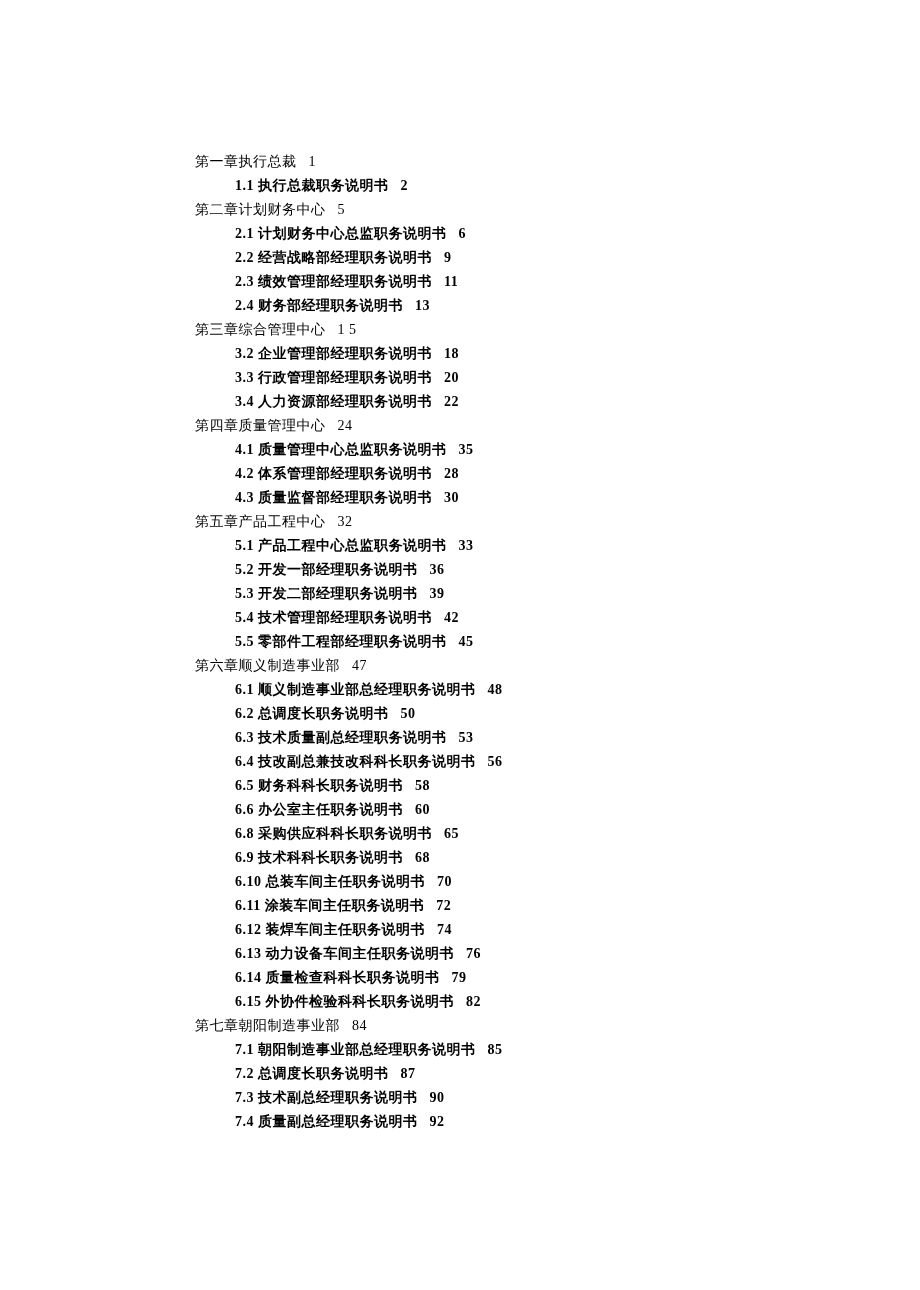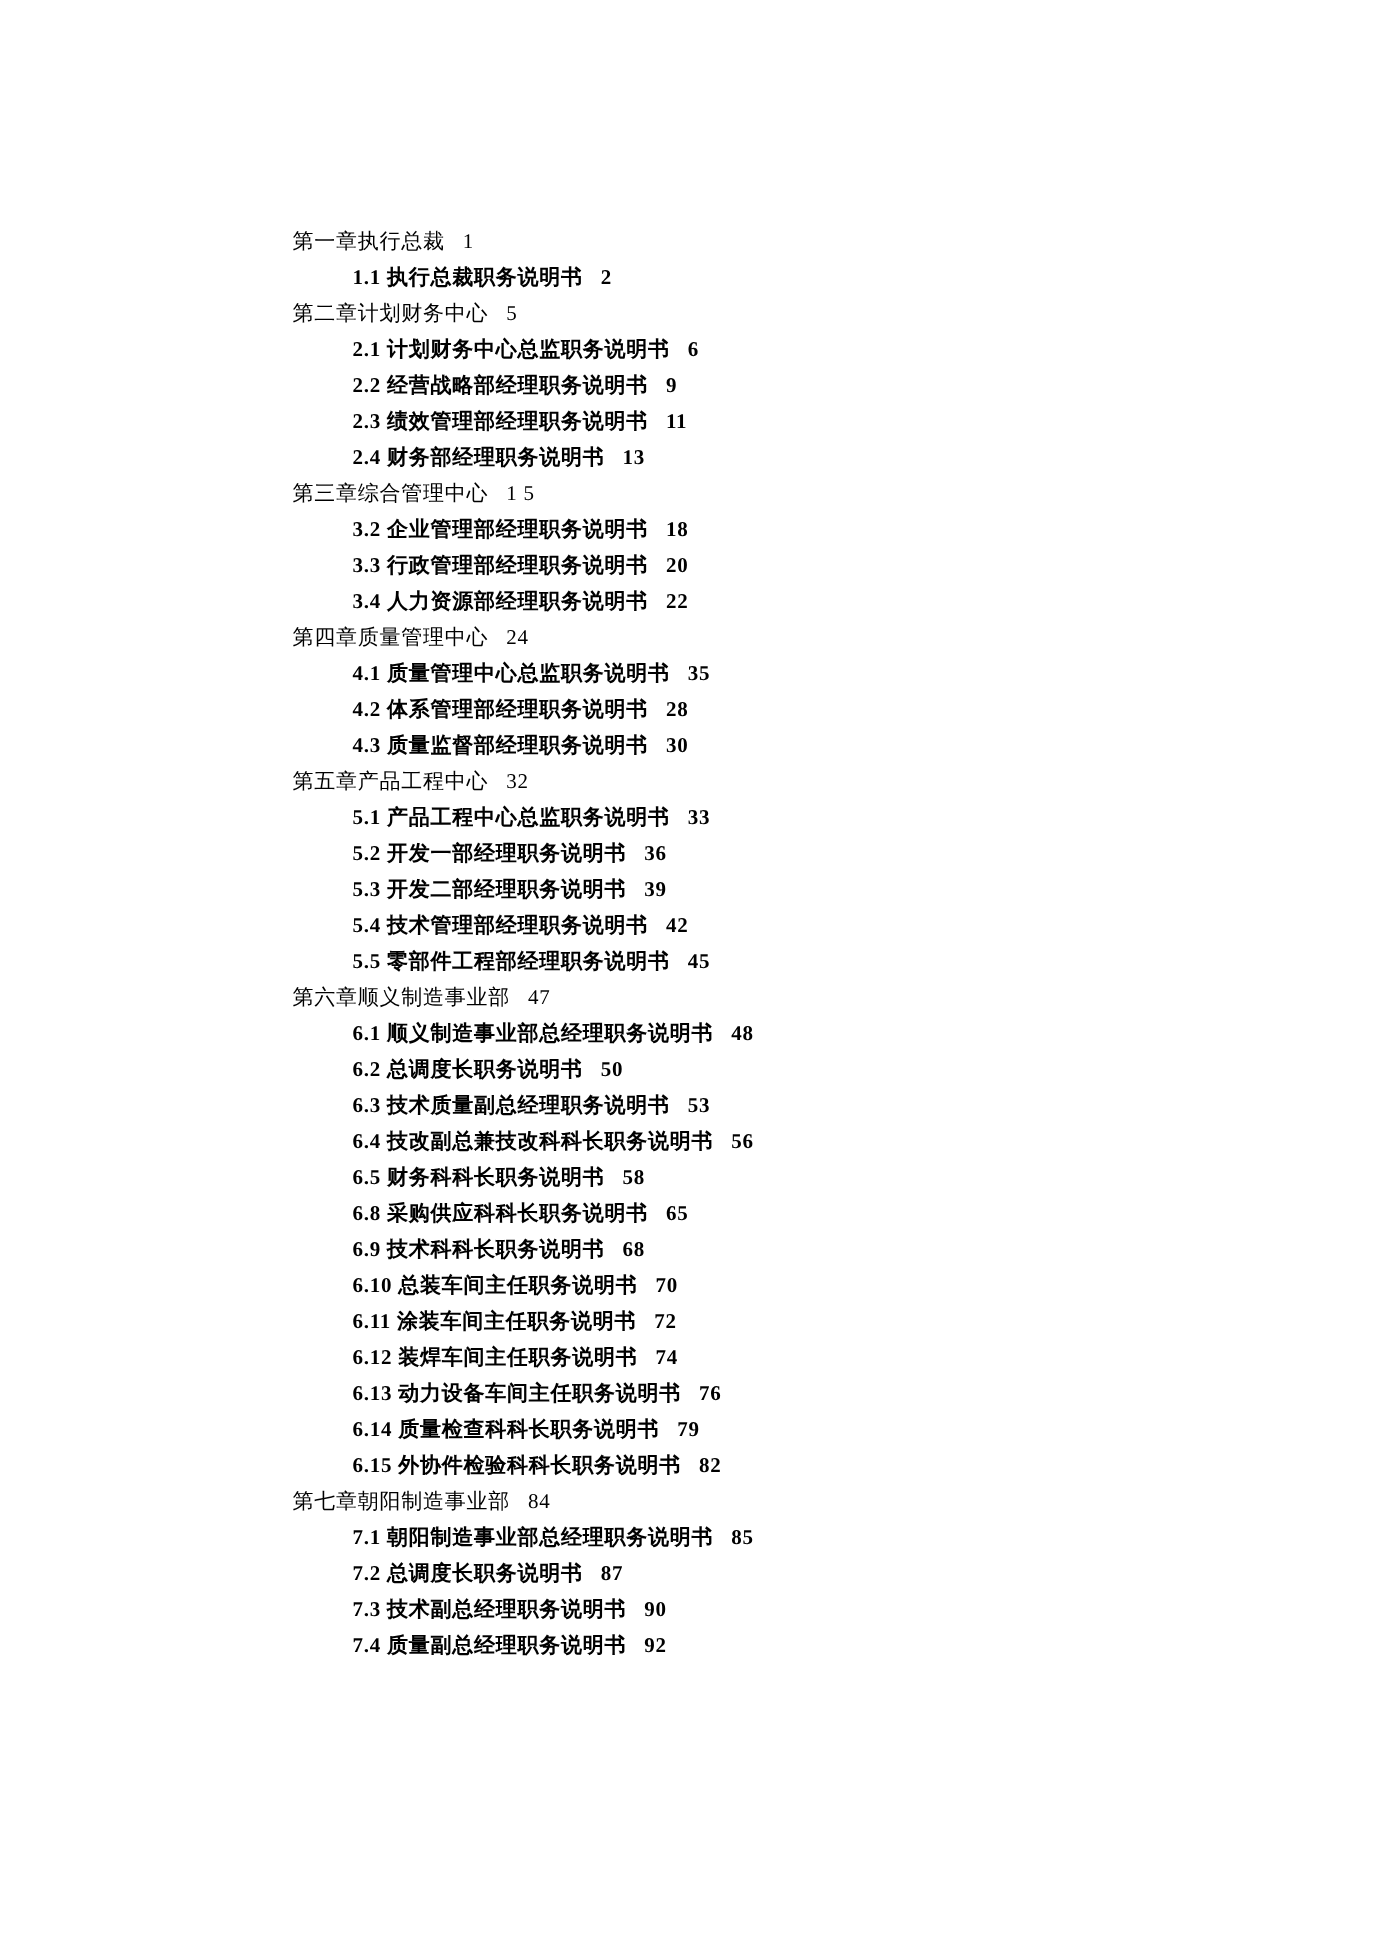--- a/index.html
+++ b/index.html
@@ -55,20 +55,21 @@
     <div class="toc-section"><span>5.2</span> <span>开发一部经理职务说明书</span><span class="page-num">36</span></div>
     <div class="toc-section"><span>5.3</span> <span>开发二部经理职务说明书</span><span class="page-num">39</span></div>
     <div class="toc-section"><span>5.4</span> <span>技术管理部经理职务说明书</span><span class="page-num">42</span></div>
     <div class="toc-section"><span>5.5</span> <span>零部件工程部经理职务说明书</span><span class="page-num">45</span></div>
     <div class="toc-chapter"><span>第六章顺义制造事业部</span><span class="page-num">47</span></div>
     <div class="toc-section"><span>6.1</span> <span>顺义制造事业部总经理职务说明书</span><span class="page-num">48</span></div>
     <div class="toc-section"><span>6.2</span> <span>总调度长职务说明书</span><span class="page-num">50</span></div>
     <div class="toc-section"><span>6.3</span> <span>技术质量副总经理职务说明书</span><span class="page-num">53</span></div>
     <div class="toc-section"><span>6.4</span> <span>技改副总兼技改科科长职务说明书</span><span class="page-num">56</span></div>
     <div class="toc-section"><span>6.5</span> <span>财务科科长职务说明书</span><span class="page-num">58</span></div>
+    <div class="toc-section"><span>6.6</span> <span>办公室主任职务说明书</span><span class="page-num">60</span></div>
     <div class="toc-section"><span>6.8</span> <span>采购供应科科长职务说明书</span><span class="page-num">65</span></div>
     <div class="toc-section"><span>6.9</span> <span>技术科科长职务说明书</span><span class="page-num">68</span></div>
     <div class="toc-section"><span>6.10</span> <span>总装车间主任职务说明书</span><span class="page-num">70</span></div>
     <div class="toc-section"><span>6.11</span> <span>涂装车间主任职务说明书</span><span class="page-num">72</span></div>
     <div class="toc-section"><span>6.12</span> <span>装焊车间主任职务说明书</span><span class="page-num">74</span></div>
     <div class="toc-section"><span>6.13</span> <span>动力设备车间主任职务说明书</span><span class="page-num">76</span></div>
     <div class="toc-section"><span>6.14</span> <span>质量检查科科长职务说明书</span><span class="page-num">79</span></div>
     <div class="toc-section"><span>6.15</span> <span>外协件检验科科长职务说明书</span><span class="page-num">82</span></div>
     <div class="toc-chapter"><span>第七章朝阳制造事业部</span><span class="page-num">84</span></div>
     <div class="toc-section"><span>7.1</span> <span>朝阳制造事业部总经理职务说明书</span><span class="page-num">85</span></div>

